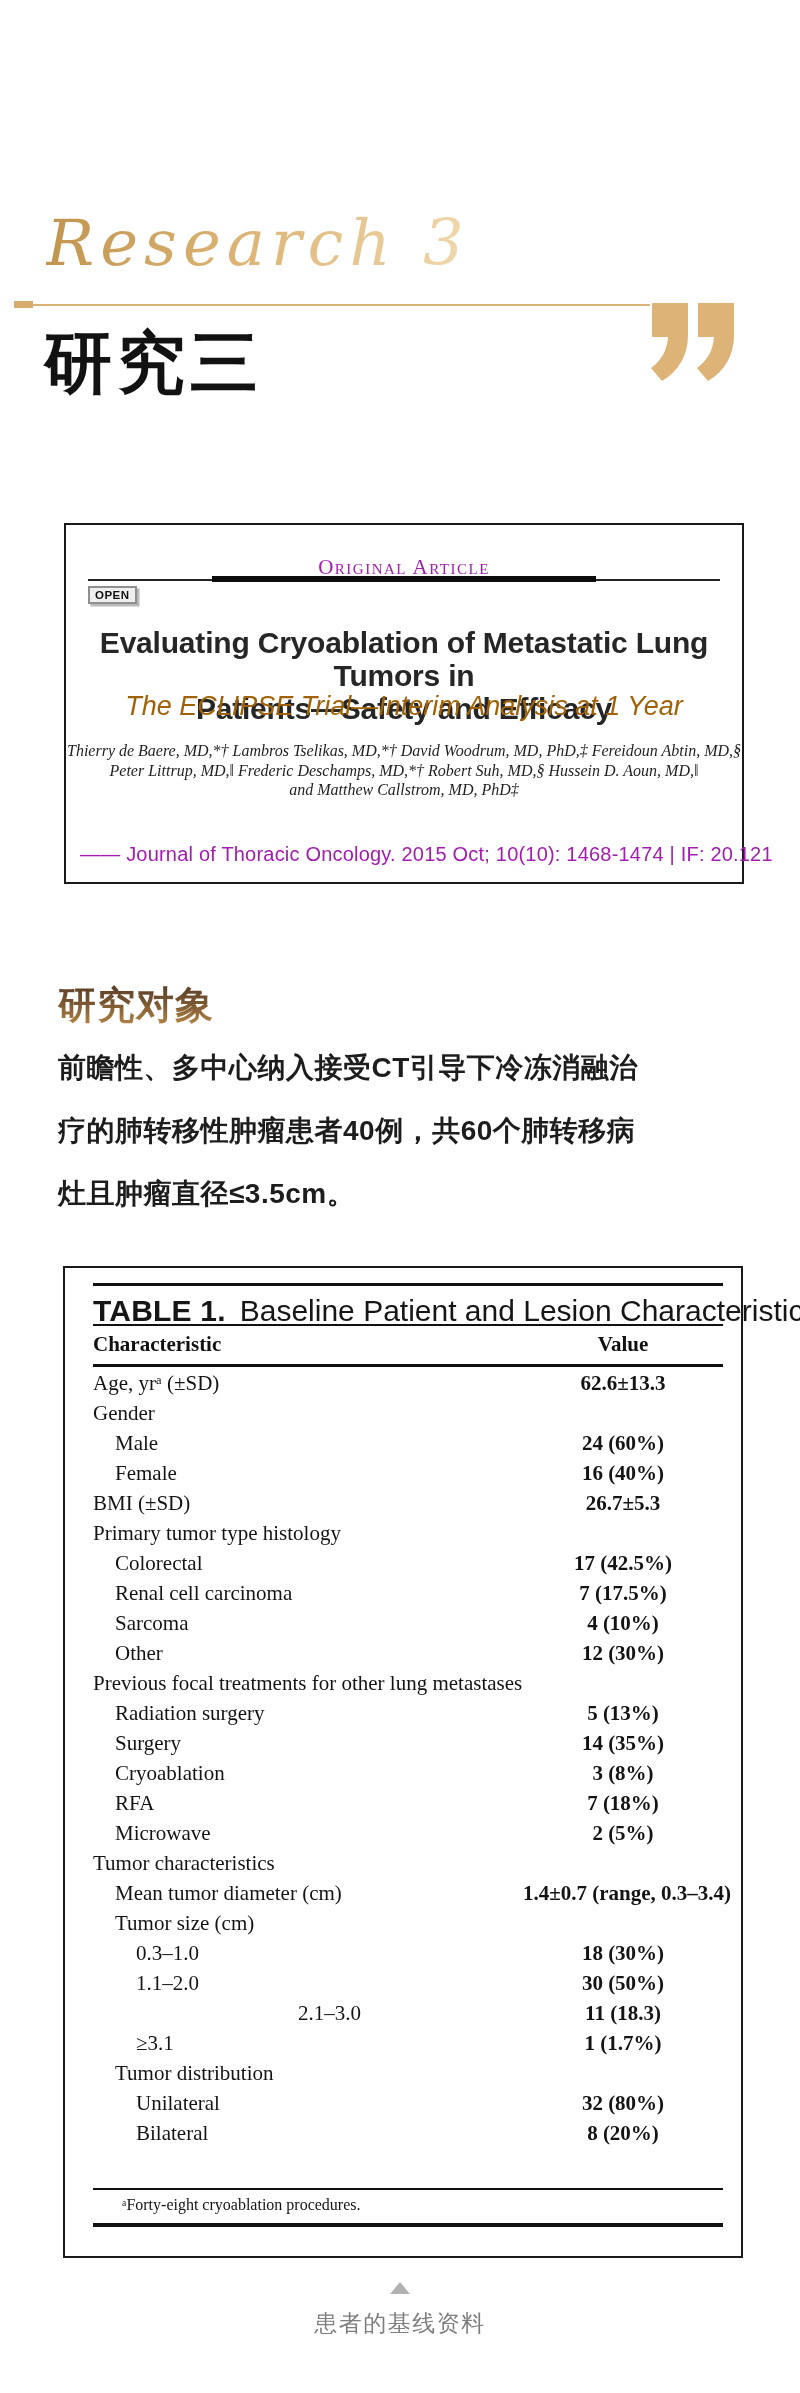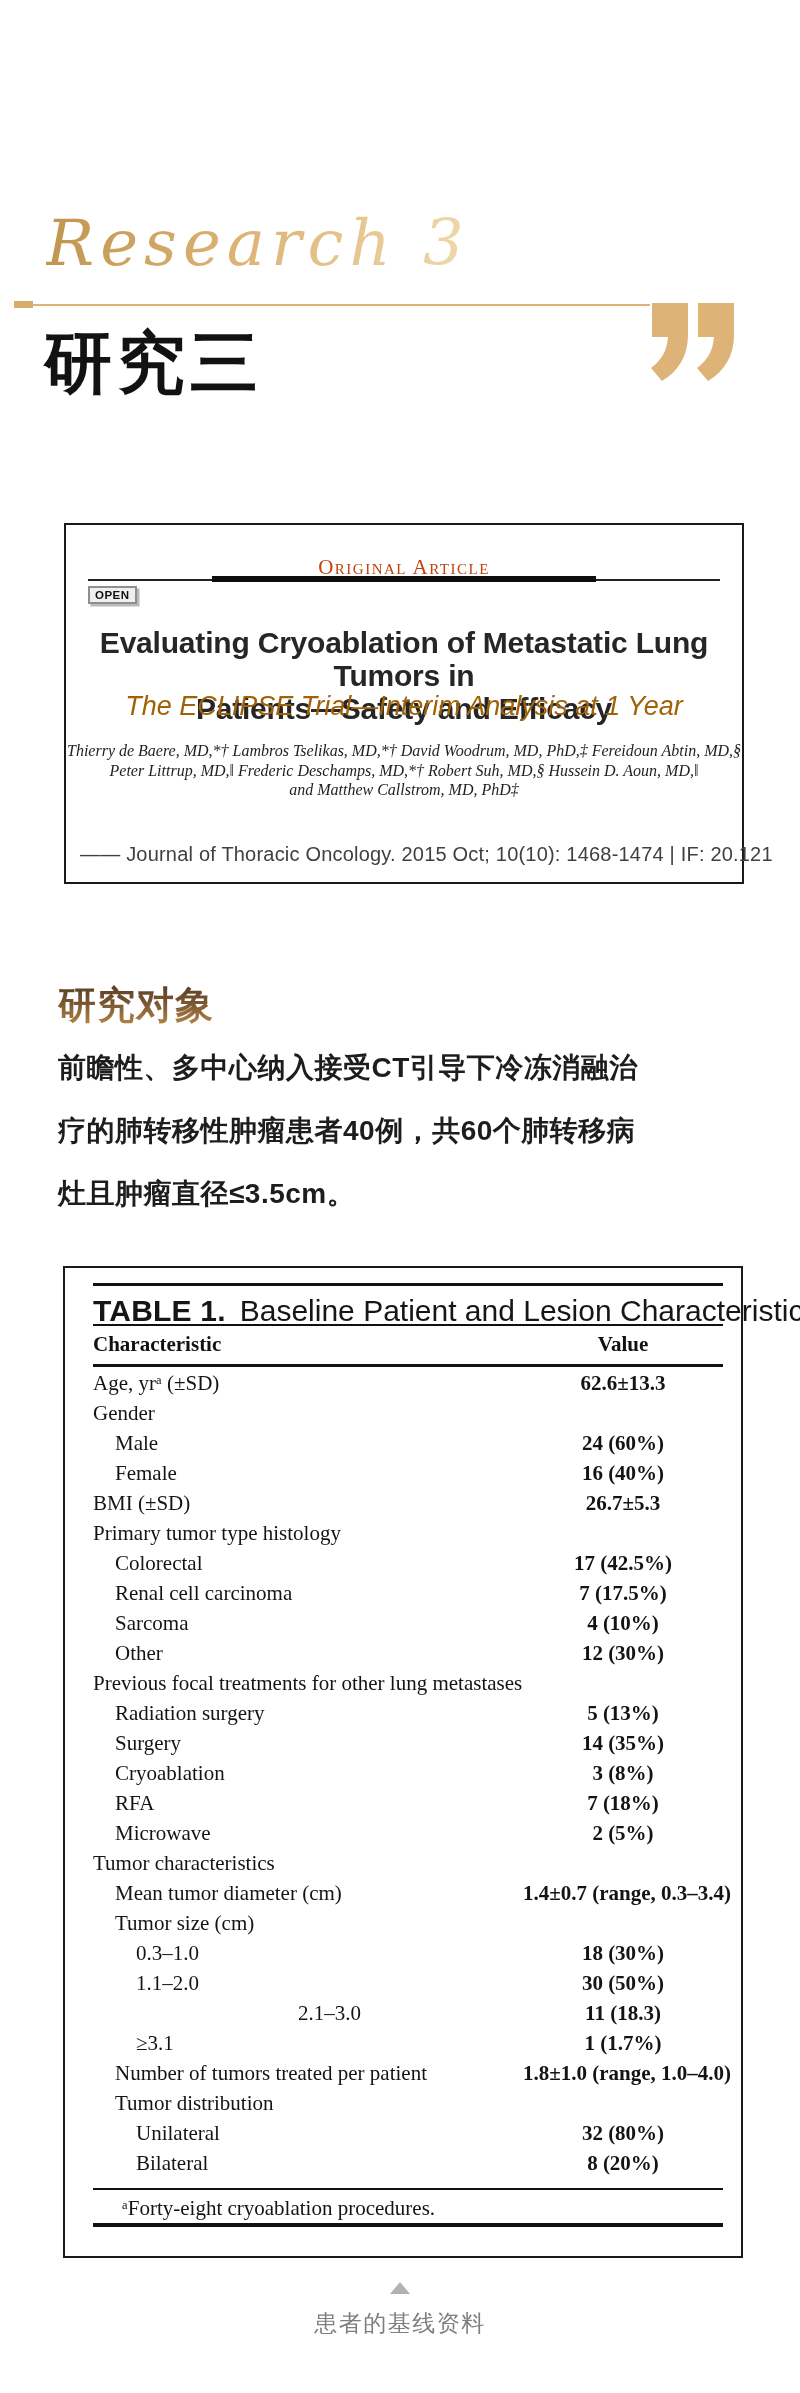--- a/index.html
+++ b/index.html
@@ -15,34 +15,34 @@
   .gold-line{position:absolute;left:32px;top:304px;width:618px;height:2px;background:#dcb377;}
   .quote-icon{position:absolute;left:650px;top:303px;}
   .cn-title{position:absolute;left:44px;top:316px;font-family:"DejaVu Serif","Liberation Serif",serif;
     font-size:68px;font-weight:700;letter-spacing:5px;color:#121212;line-height:92px;}
 
   
   .paper-card{position:absolute;left:64px;top:523px;width:676px;height:357px;
     border:2px solid #1a1a1a;background:#ffffff;}
   .orig-article{position:absolute;left:0;top:30px;width:100%;text-align:center;
     font-family:"Liberation Serif",serif;font-variant:small-caps;font-size:21px;
-    letter-spacing:1.5px;color:#c2410c;}
+    letter-spacing:1.5px;color:#a21caf;}
   .rule-thin{position:absolute;left:22px;top:54px;width:632px;height:1.5px;background:#232323;}
   .rule-thick{position:absolute;left:146px;top:51px;width:384px;height:6px;background:#0d0d0d;}
   .open-badge{position:absolute;left:22px;top:61px;display:inline-block;padding:1px 5px;
     border:2px solid #8f8f8f;background:#efefef;box-shadow:2.5px 2.5px 0 #b9b9b9;
     font-size:11.5px;font-weight:700;color:#111;letter-spacing:0.5px;}
   .paper-title{position:absolute;left:0;top:101px;width:100%;text-align:center;
     font-size:30px;line-height:33px;font-weight:600;color:#262626;letter-spacing:-0.2px;}
   .paper-subtitle{position:absolute;left:0;top:166px;width:100%;text-align:center;
     font-style:italic;font-size:27px;color:#a16207;}
   .authors{position:absolute;left:0;top:216px;width:100%;text-align:center;
     font-family:"Liberation Serif",serif;font-style:italic;font-size:16px;line-height:19.5px;color:#1f1f1f;}
   .citation{position:absolute;left:14px;top:318px;width:650px;font-size:20px;
-    color:#404040;letter-spacing:0.2px;white-space:nowrap;}
+    color:#a21caf;letter-spacing:0.2px;white-space:nowrap;}
 
   
   .study-heading{position:absolute;left:58px;top:980px;
     font-family:"DejaVu Serif","Liberation Serif",serif;font-size:38px;font-weight:700;
     letter-spacing:1px;background:linear-gradient(180deg,#503722 0%,#7a5631 45%,#c2924b 100%);
     -webkit-background-clip:text;background-clip:text;color:transparent;}
   .study-par{position:absolute;left:58px;top:1036px;width:700px;font-size:28px;
     line-height:63px;font-weight:600;color:#1d1d1d;letter-spacing:0.5px;}
 
   
@@ -54,21 +54,21 @@
   .t-header{position:absolute;left:28px;top:64px;width:630px;display:flex;
     font-family:"Liberation Serif",serif;font-weight:700;font-size:21px;color:#111;}
   .t-header .h-label{flex:1;}
   .t-header .h-value{width:200px;text-align:center;}
   .t-rows{position:absolute;left:28px;top:100px;width:630px;}
   .t-row{display:flex;height:30px;line-height:30px;
     font-family:"Liberation Serif",serif;font-size:21px;color:#141414;}
   .t-row .r-label{flex:1;white-space:nowrap;}
   .t-row .r-value{width:200px;text-align:center;white-space:nowrap;font-weight:bold;}
   .t-footnote{position:absolute;left:57px;top:928px;font-family:"Liberation Serif",serif;
-    font-size:21px;color:#141414;}
+    font-size:16px;color:#141414;}
 
   
   .up-triangle{position:absolute;left:390px;top:2282px;width:0;height:0;
     border-left:10px solid transparent;border-right:10px solid transparent;
     border-bottom:12px solid #b2b2b2;}
   .footer-caption{position:absolute;left:0;top:2308px;width:100%;text-align:center;
     font-size:23px;letter-spacing:1.5px;color:#7e7e7e;}
 </style>
 </head>
 <body>
@@ -209,24 +209,20 @@
         </div>
         <div class="t-row">
           <span class="r-label" style="padding-left: 43px; text-align: center;">2.1–3.0</span>
           <span class="r-value">11 (18.3)</span>
         </div>
         <div class="t-row">
           <span class="r-label" style="padding-left: 43px;">≥3.1</span>
           <span class="r-value">1 (1.7%)</span>
         </div>
         <div class="t-row">
-          <span class="r-label" style="padding-left: 22px;">Number of tumors treated per patient</span>
-          <span class="r-value">1.8±1.0 (range, 1.0–4.0)</span>
-        </div>
-        <div class="t-row">
           <span class="r-label" style="padding-left: 22px;">Tumor distribution</span>
           <span class="r-value"></span>
         </div>
         <div class="t-row">
           <span class="r-label" style="padding-left: 43px;">Unilateral</span>
           <span class="r-value">32 (80%)</span>
         </div>
         <div class="t-row">
           <span class="r-label" style="padding-left: 43px;">Bilateral</span>
           <span class="r-value">8 (20%)</span>

